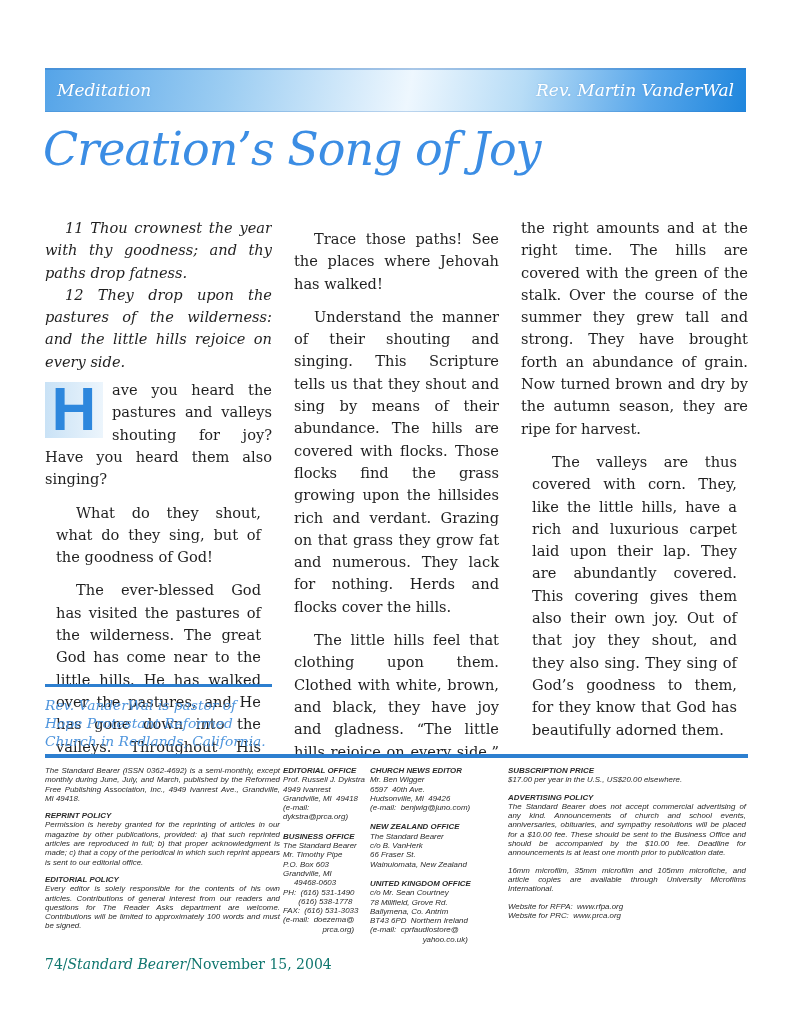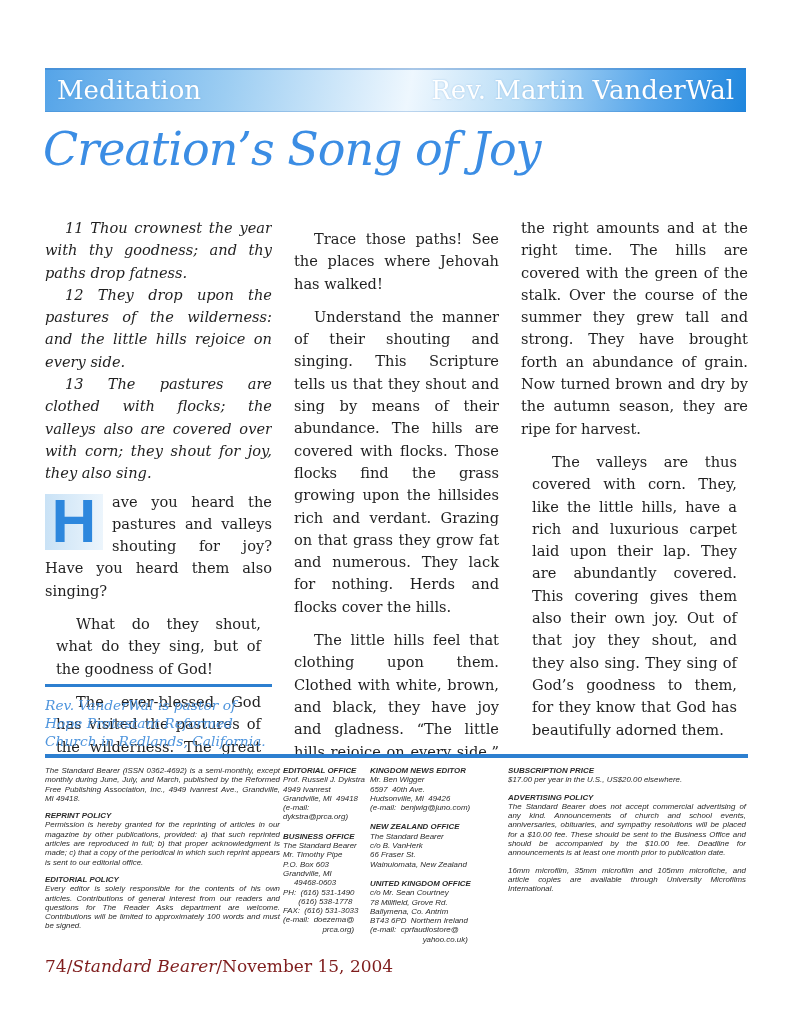--- a/index.html
+++ b/index.html
@@ -3,21 +3,21 @@
 <meta charset="utf-8">
 <style>
   html,body{margin:0;padding:0;background:#e8e8e8;}
   .page{position:relative;width:791px;height:1024px;background:#ffffff;margin:0 auto;overflow:hidden;
         font-family:"DejaVu Serif", serif;color:#1f1f1f;}
   
   .header-bar{position:absolute;left:45px;top:68px;width:701px;height:44px;
       background:linear-gradient(100deg,#55a4e8 0%,#9ccdf2 26%,#eef7fe 52%,#b7dcf6 68%,#57a6ea 86%,#1f86dd 100%);
       box-shadow:inset 0 2px 0 rgba(40,110,190,.35), inset 0 -1px 0 rgba(40,110,190,.25);
       display:flex;align-items:center;justify-content:space-between;padding:0 12px;box-sizing:border-box;}
-  .header-bar .hdr-txt{font-size:26px;color:#ffffff;text-shadow:0 0 2px rgba(60,130,200,.35);}
+  .header-bar .hdr-txt{font-style:italic;font-size:17px;color:#ffffff;text-shadow:0 0 2px rgba(60,130,200,.35);}
   
   .page-title{position:absolute;left:43px;top:122px;font-style:italic;font-size:46px;color:#3b8de4;
       letter-spacing:-1px;white-space:nowrap;}
   
   .columns{position:absolute;left:45px;top:217px;width:703px;height:539px;display:flex;}
   .col{width:227px;height:539px;overflow:hidden;text-align:justify;font-size:14.6px;line-height:22.3px;}
   .col + .col{margin-left:11px;}
   .col1{position:relative;}
   p.par{margin:11px;text-indent:20px;}
   p.cont{margin:0;text-indent:0;}
@@ -40,42 +40,41 @@
   .fcolB{width:85px;margin-left:3px;}
   .fcolC{width:132px;margin-left:2px;}
   .fcolD{width:238px;margin-left:6px;text-align:justify;}
   .fhead{font-weight:bold;margin:8px 0 0 0;}
   .fhead.first{margin-top:0;}
   .fp{margin:0;}
   .fp.gap{margin-top:8px;}
   .pre{white-space:pre-wrap;margin:0;}
   .bold-inline{font-weight:bold;}
   
-  .page-line{position:absolute;left:45px;top:956px;font-size:17px;color:#7f1d1d;}
+  .page-line{position:absolute;left:45px;top:956px;font-size:14px;color:#0f766e;}
   .page-line .it{font-style:italic;}
 </style>
 </head>
 <body>
 
 <div class="page">
 
   <div class="header-bar">
     <span class="hdr-txt">Meditation</span>
     <span class="hdr-txt">Rev. Martin VanderWal</span>
   </div>
 
   <div class="page-title">Creation’s Song of Joy</div>
 
   <div class="columns">
 
     <div class="col col1">
       <div class="scripture">
         <p>11  Thou crownest the year with thy goodness; and thy paths drop fatness.</p>
         <p>12  They drop upon the pastures of the wilderness:  and the little hills rejoice on every side.</p>
-        <p>13  The pastures are clothed with flocks; the valleys also are covered over with corn; they shout for joy, they also sing.</p>
       </div>
       <p class="cont" style="margin-top:6px;">
         <span class="dropcap-box">H</span><span>ave you heard the pastures and valleys shouting for joy?  Have you heard them also singing?</span>
       </p>
       <p class="par">What do they shout, what do they sing, but of the goodness of God!</p>
       <p class="par">The ever-blessed God has visited the pastures of the wilderness.  The great God has come near to the little hills.  He has walked over the pastures, and He has gone down into the valleys.  Throughout His creation He has gone forth.  Wherever His paths have led, He has left behind something.  Fatness,</p>
 
       <div class="author-note-wrap">
         <div class="note-rule"></div>
         <div class="author-note">Rev. VanderWal is pastor of Hope Protestant Reformed Church in Redlands, California.</div>
@@ -123,21 +122,21 @@
 Grandville, MI
      49468-0603
 PH:  (616) 531-1490
        (616) 538-1778
 FAX:  (616) 531-3033
 (e-mail:  doezema@
                   prca.org)</p>
     </div>
 
     <div class="fcolC">
-      <p class="fhead first">KINGDOM NEWS EDITOR</p>
+      <p class="fhead first">CHURCH NEWS EDITOR</p>
       <p class="pre">Mr. Ben Wigger
 6597  40th Ave.
 Hudsonville, MI  49426
 (e-mail:  benjwig@juno.com)</p>
       <p class="fhead" style="margin-top:10px;">NEW ZEALAND OFFICE</p>
       <p class="pre">The Standard Bearer
 c/o B. VanHerk
 66 Fraser St.
 Wainuiomata, New Zealand</p>
       <p class="fhead" style="margin-top:10px;">UNITED KINGDOM OFFICE</p>
@@ -148,20 +147,22 @@
 (e-mail:  cprfaudiostore@
                         yahoo.co.uk)</p>
     </div>
 
     <div class="fcolD">
       <p class="fhead first">SUBSCRIPTION PRICE</p>
       <p class="fp">$17.00 per year in the U.S., US$20.00 elsewhere.</p>
       <p class="fhead">ADVERTISING POLICY</p>
       <p class="fp">The Standard Bearer does not accept commercial advertising of any kind.  Announcements of church and school events, anniversaries, obituaries, and sympathy resolutions will be placed for a $10.00 fee.  These should be sent to the Business Office and should be accompanied by the $10.00 fee.  Deadline for announcements is at least one month prior to publication date.</p>
       <p class="fp gap">16mm microfilm, 35mm microfilm and 105mm microfiche, and article copies are available through University Microfilms International.</p>
+      <p class="pre gap" style="margin-top:8px;">Website for RFPA:  www.rfpa.org
+Website for PRC:  www.prca.org</p>
     </div>
   </div>
 
   <div class="page-line">
     <span>74/</span><span class="it">Standard Bearer</span><span>/November 15, 2004</span>
   </div>
 
 </div>
 
 </body></html>

